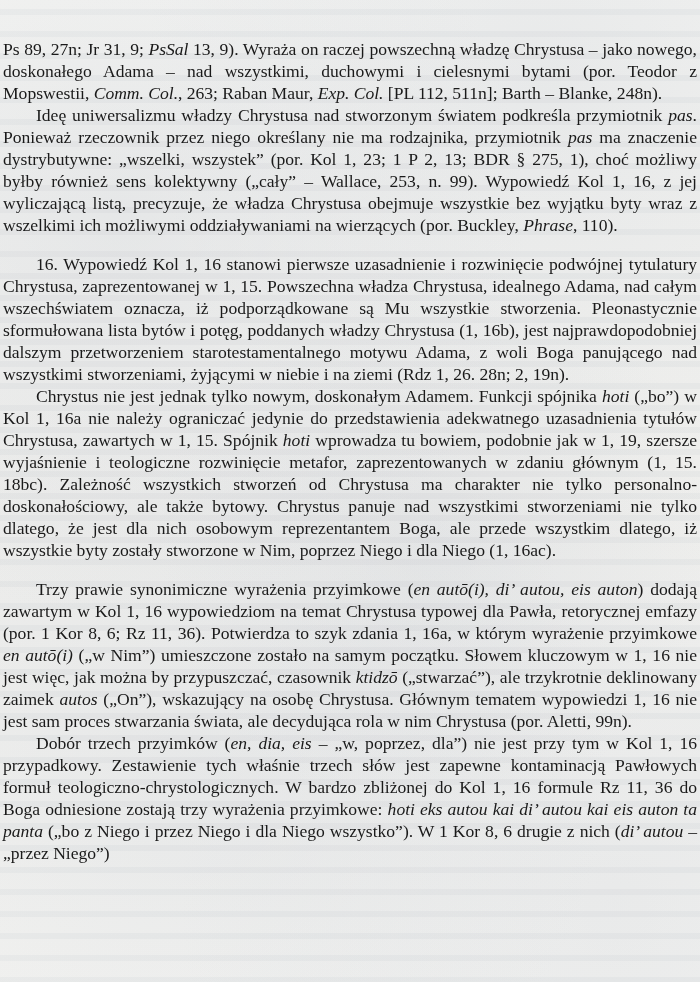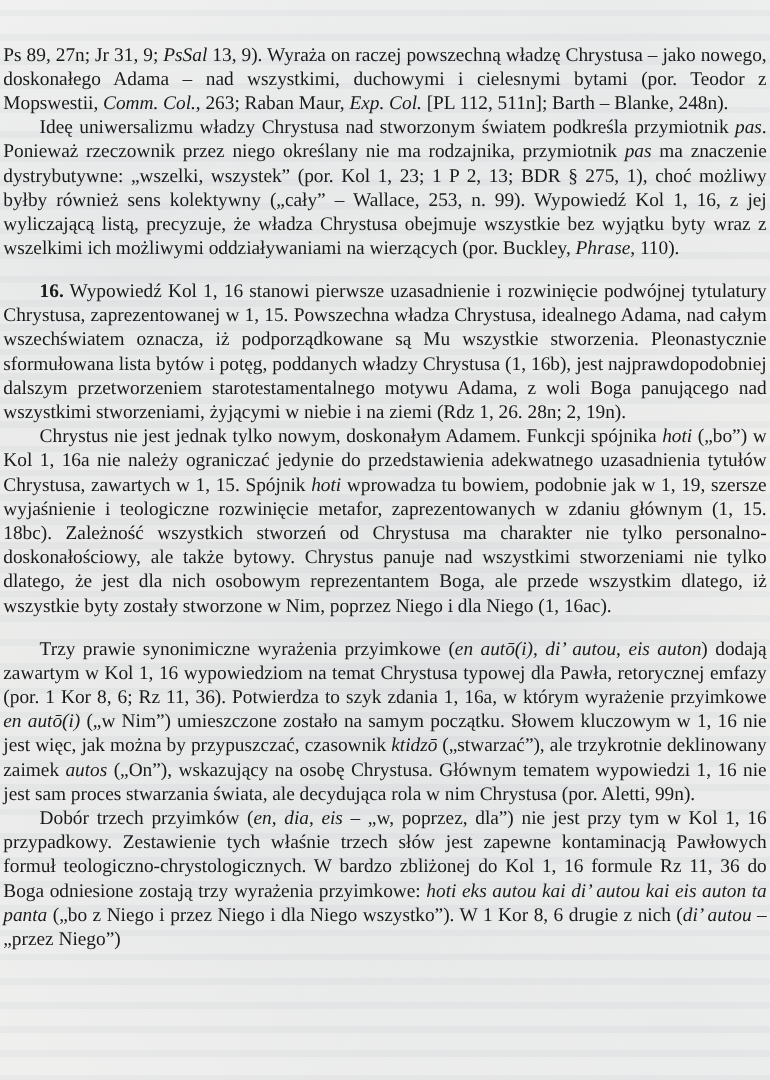--- a/index.html
+++ b/index.html
@@ -59,21 +59,21 @@
     text-justify: inter-word;
     letter-spacing: -0.02px;
     word-spacing: 0px;
     hyphens: none;
   }
   p.para.indent { text-indent: 33px; }
   p.para.gap-before { margin-top: 17px; }
   p.para.last-left { text-align-last: left; }
   i, em { font-style: italic; }
   b, strong { font-weight: bold; }
-  .secnum { font-weight: bold; }
+  .secnum { font-weight: normal; }
 </style>
 </head>
 <body>
 
 <div id="page">
 
   <div id="ghost"></div>
 
   <div id="textblock">
 

